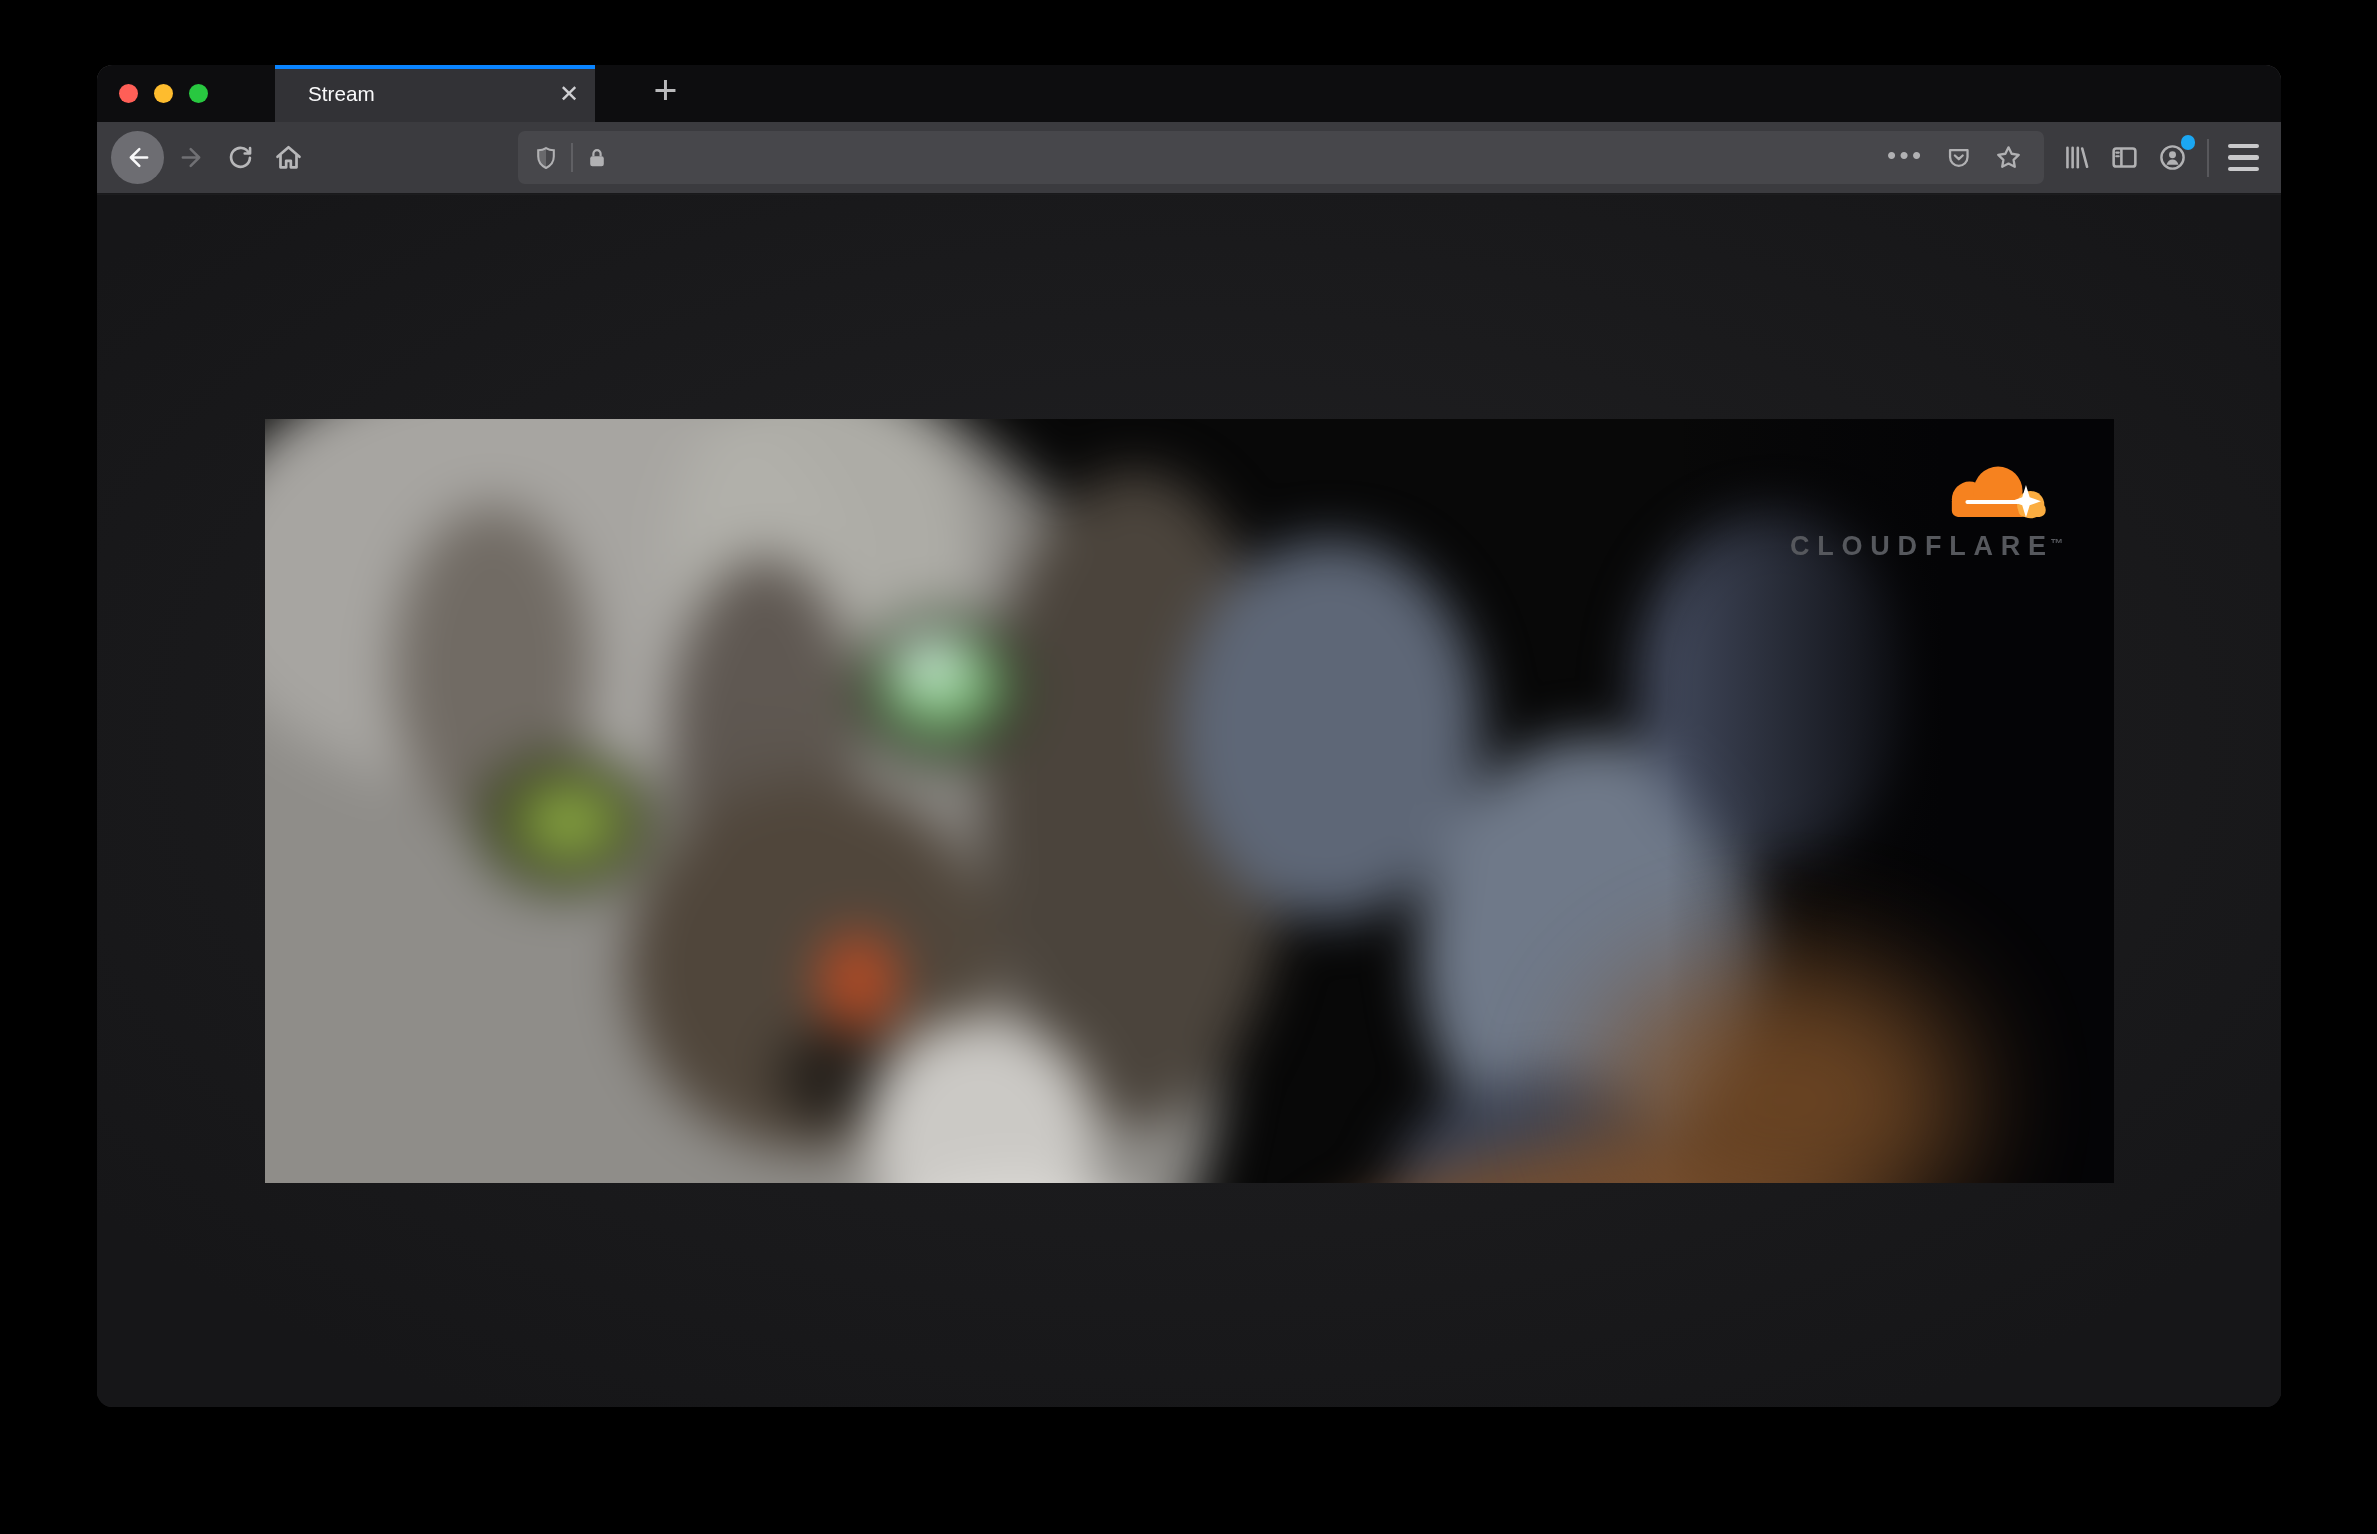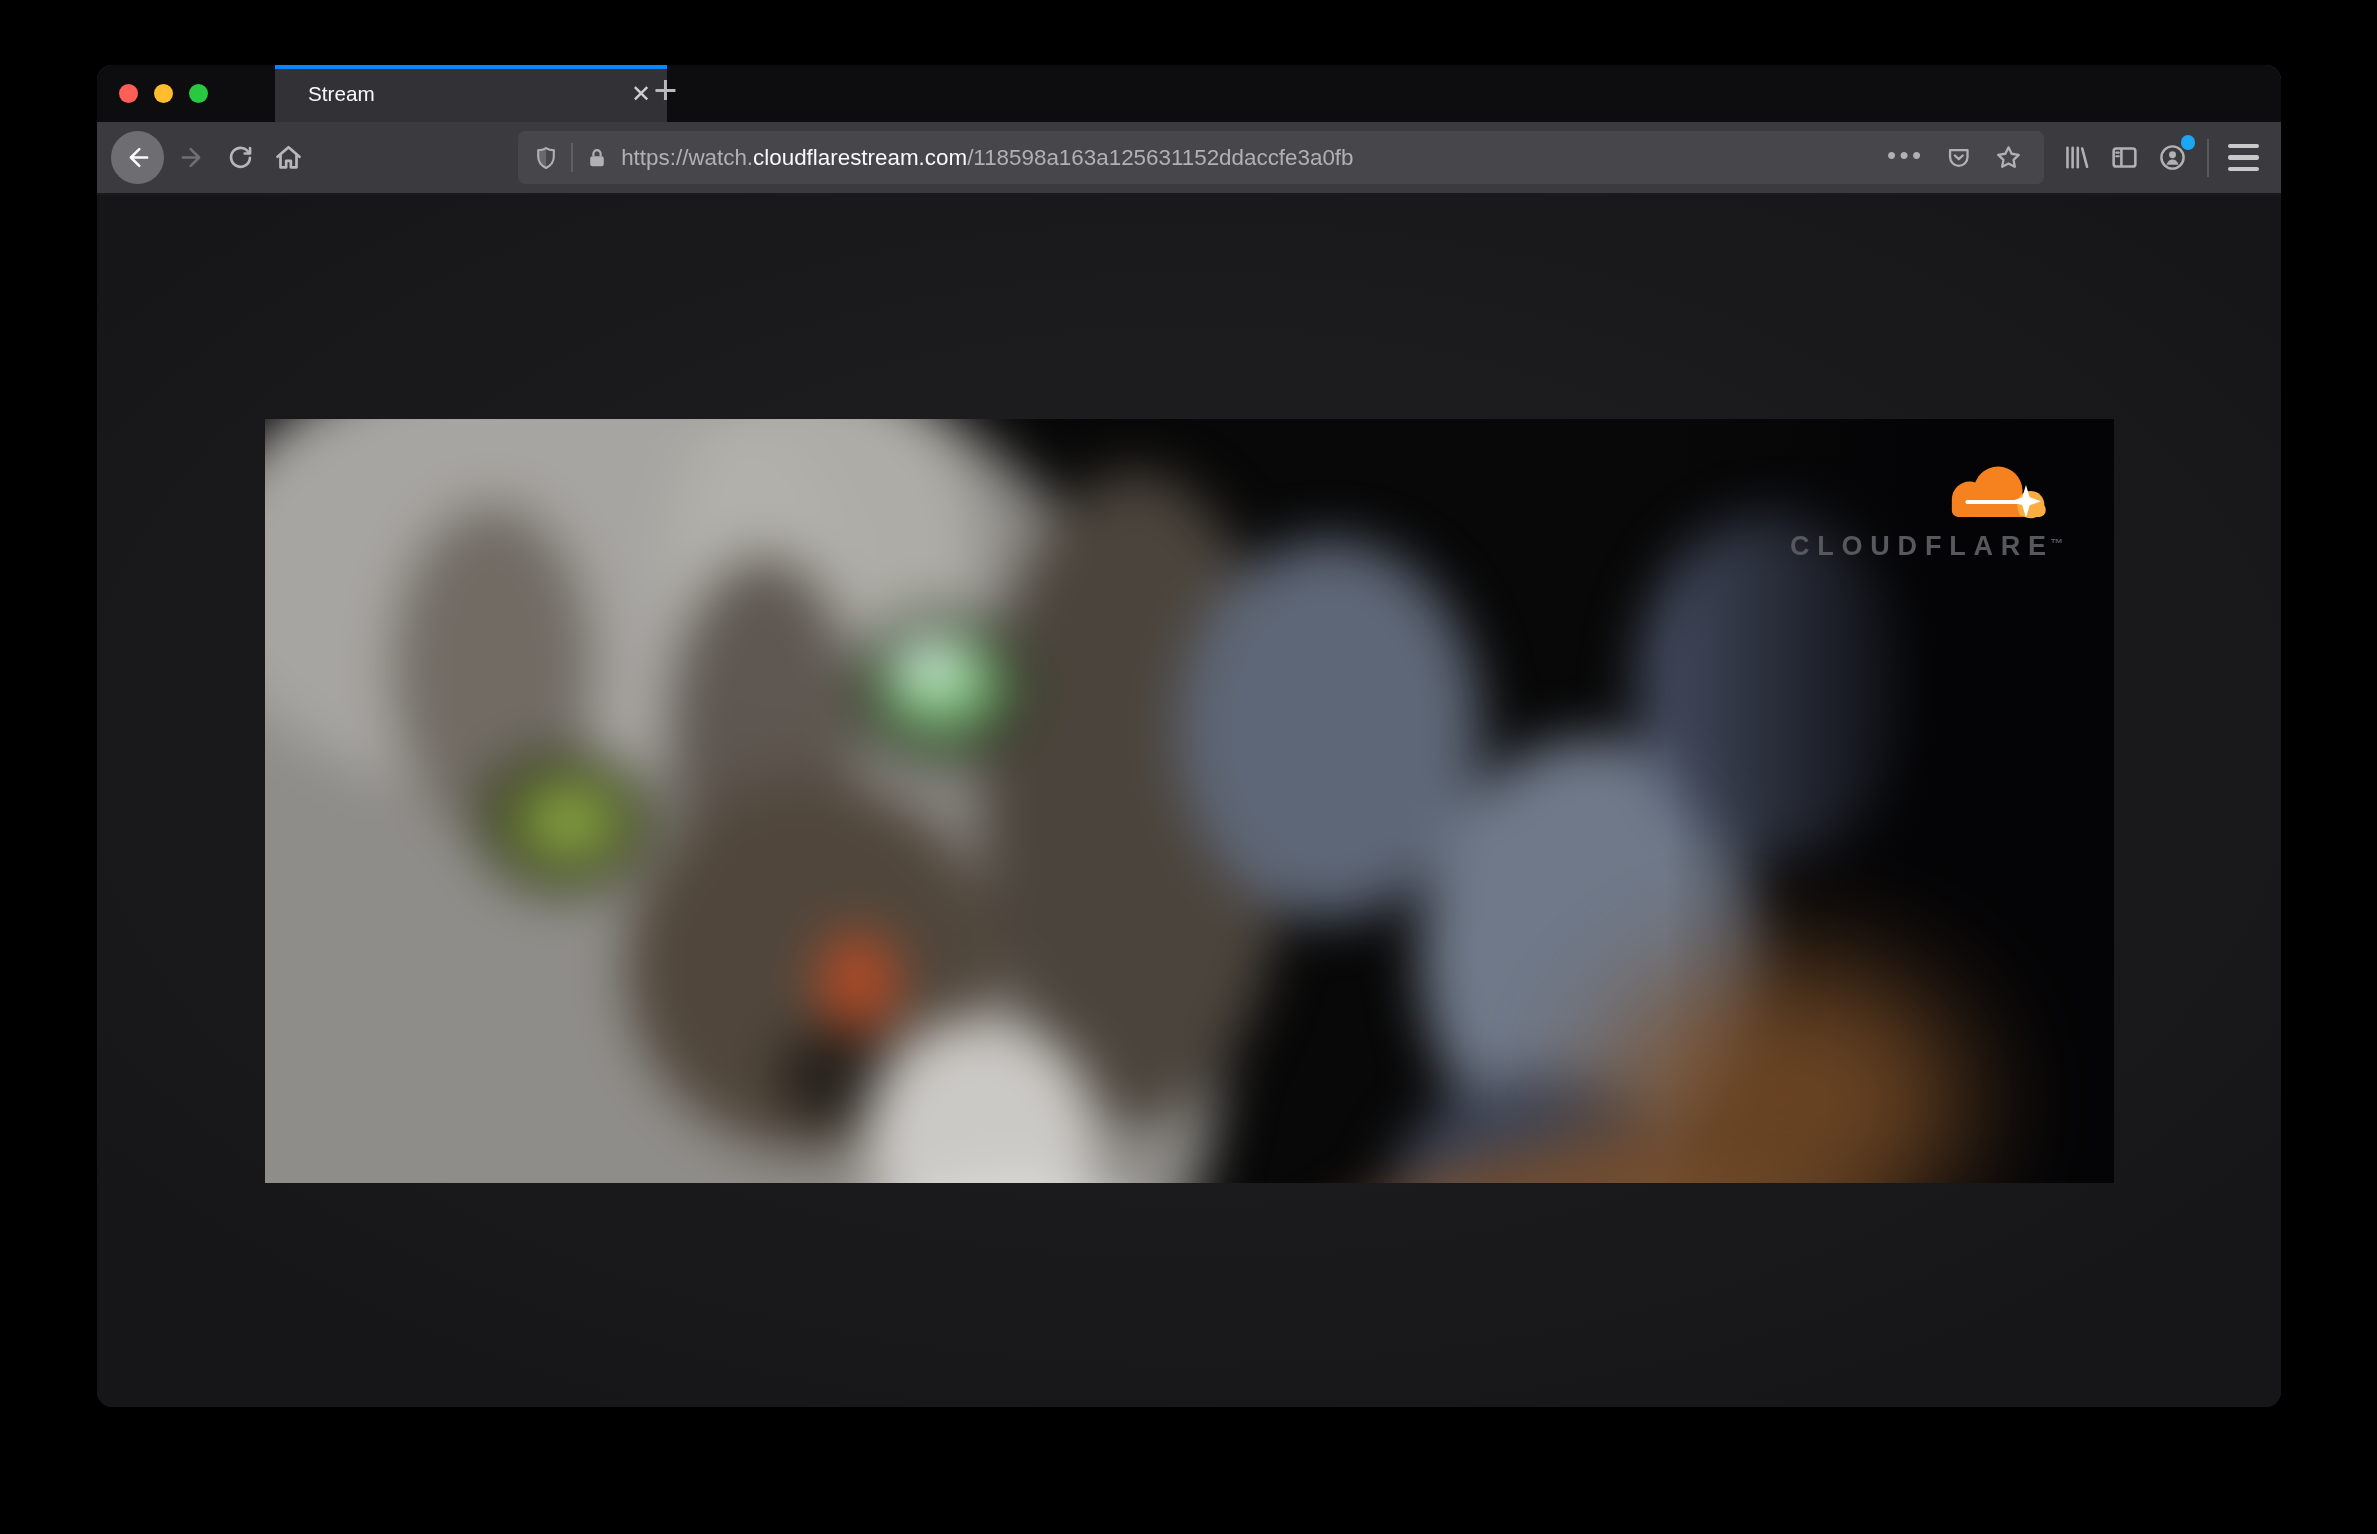--- a/index.html
+++ b/index.html
@@ -11,21 +11,21 @@
     border-radius:15.5px; overflow:hidden; background:#1c1c1e;
     box-shadow: inset 0 1.7px 0 rgba(255,255,255,.22); }
 
   
   .titlebar { position:relative; height:57px; background:#0d0d0f; }
   .traffic { position:absolute; left:21.6px; top:0; height:100%;
     display:flex; align-items:center; gap:16.4px; }
   .traffic span { width:19px; height:19px; border-radius:50%; display:block; }
   .tl-close{ background:#ff5f57; } .tl-min{ background:#febc2e; } .tl-zoom{ background:#28c840; }
 
-  .tab { position:absolute; left:178px; top:0; width:392px; height:57px;
+  .tab { position:absolute; left:178px; top:0; width:320px; height:57px;
     background:#323236; display:flex; align-items:center; }
   .tab::before { content:""; position:absolute; left:0; top:0; right:0; height:4.3px;
     background:#0a84ff; }
   .tab-title { margin-left:33px; font-size:20.7px; color:#f9f9fa; flex:1;
     white-space:nowrap; overflow:hidden; }
   .tab-close { width:38px; height:38px; margin-right:6.9px; display:flex;
     align-items:center; justify-content:center; font-size:24px; color:#cfcfd2;
     border-radius:5.2px; }
   .newtab { position:absolute; left:541px; top:0; width:55px; height:57px;
     display:flex; align-items:center; justify-content:center;
@@ -164,23 +164,20 @@
     <div class="urlbar">
       <svg class="icon" width="26" height="26" viewBox="0 0 24 24">
         <path d="M12 2.8 C14.2 4.1 16.6 4.7 19.2 4.9 V10.6 C19.2 15.6 16.2 19.1 12 21.2 C7.8 19.1 4.8 15.6 4.8 10.6 V4.9 C7.4 4.7 9.8 4.1 12 2.8 Z" fill="none" stroke="#b1b1b3" stroke-width="1.9"></path>
         <path d="M12 2.8 C9.8 4.1 7.4 4.7 4.8 4.9 V10.6 C4.8 15.6 7.8 19.1 12 21.2 Z" fill="#b1b1b3" opacity=".32"></path>
       </svg>
       <div class="vsep"></div>
       <svg class="icon" width="24" height="24" viewBox="0 0 24 24">
         <rect x="5.2" y="10.2" width="13.6" height="10" rx="2.2" fill="#b1b1b3"></rect>
         <path d="M8.4 10.2 V7.8 a3.6 3.6 0 0 1 7.2 0 V10.2" fill="none" stroke="#b1b1b3" stroke-width="2.2"></path>
       </svg>
-      <div class="url-text">
-        <span class="url-dim">https://watch.</span><span class="url-domain">cloudflarestream.com</span><span class="url-dim">/118598a163a125631152ddaccfe3a0fb</span>
-      </div>
       <div class="url-actions">
         <span class="dots">•••</span>
         <div class="ubtn">
           <svg class="icon" width="27.6" height="27.6" viewBox="0 0 24 24">
             <path d="M4.4 5.4 h15.2 v6 a7.6 7.6 0 0 1 -15.2 0 Z" fill="none" stroke="#b1b1b3" stroke-width="2" stroke-linejoin="round"></path>
             <path d="M8.6 10 L12 13.2 L15.4 10" fill="none" stroke="#b1b1b3" stroke-width="2" stroke-linecap="round" stroke-linejoin="round"></path>
           </svg>
         </div>
         <div class="ubtn">
           <svg class="icon" width="29" height="29" viewBox="0 0 24 24">

